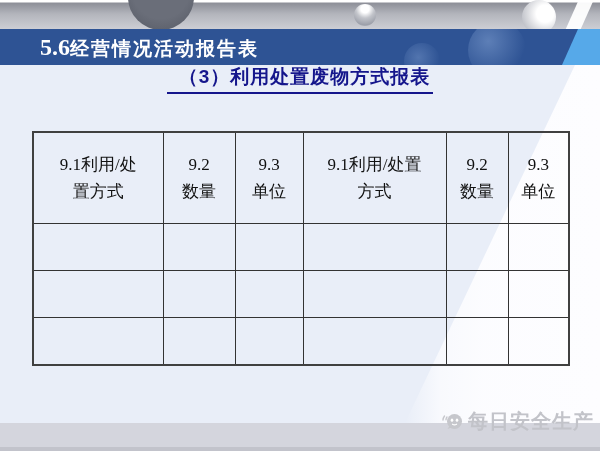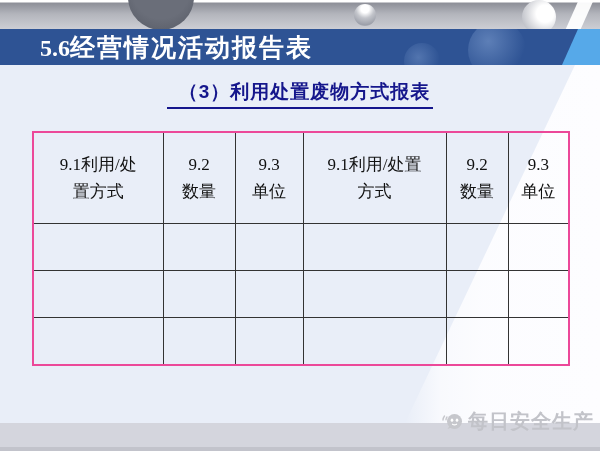--- a/index.html
+++ b/index.html
@@ -46,38 +46,38 @@
   }
   .bar-accent {
     position:absolute; left:570px; top:-4px; width:46px; height:44px;
     transform:skewX(-24deg); background:#56a9e9;
   }
   .title-text {
     position:absolute; left:40px; top:0; height:36px; line-height:37px;
     color:#ffffff; font-weight:bold; white-space:nowrap;
   }
   .title-num { font-size:24px; font-family:"Liberation Serif",serif; }
-  .title-cn  { font-size:25px; font-family:"Liberation Sans","DejaVu Sans",sans-serif; letter-spacing:2px; }
-
-  
-  .subtitle-row { position:absolute; left:0; top:79px; width:600px; text-align:center; z-index:2; }
+  .title-cn  { font-size:19px; font-family:"Liberation Sans","DejaVu Sans",sans-serif; letter-spacing:2px; }
+
+  
+  .subtitle-row { position:absolute; left:0; top:64px; width:600px; text-align:center; z-index:2; }
   .subtitle {
     display:inline-block; color:#15168c; font-size:19px; font-weight:bold;
     font-family:"Liberation Sans","DejaVu Sans",sans-serif; letter-spacing:1px;
     border-bottom:2px solid #15168c; padding:0 3px 2px 12px;
   }
 
   
   .stripe-svg { position:absolute; left:0; top:0; z-index:1; pointer-events:none; }
 
   
   .report-table {
     position:absolute; left:32px; top:131px; z-index:2;
     border-collapse:collapse; table-layout:fixed; width:536px;
-    border:2px solid #ec4899; background:transparent;
+    border:2px solid #404040; background:transparent;
   }
   .report-table th, .report-table td { border:1.5px solid #333333; padding:0; }
   .report-table th {
     font-size:17px; font-weight:normal; color:#111111; text-align:center;
     vertical-align:middle; white-space:pre-line; line-height:1.6; height:90px;
     font-family:"Liberation Serif","DejaVu Serif",serif;
   }
   .report-table td { height:46px; }
 
   

